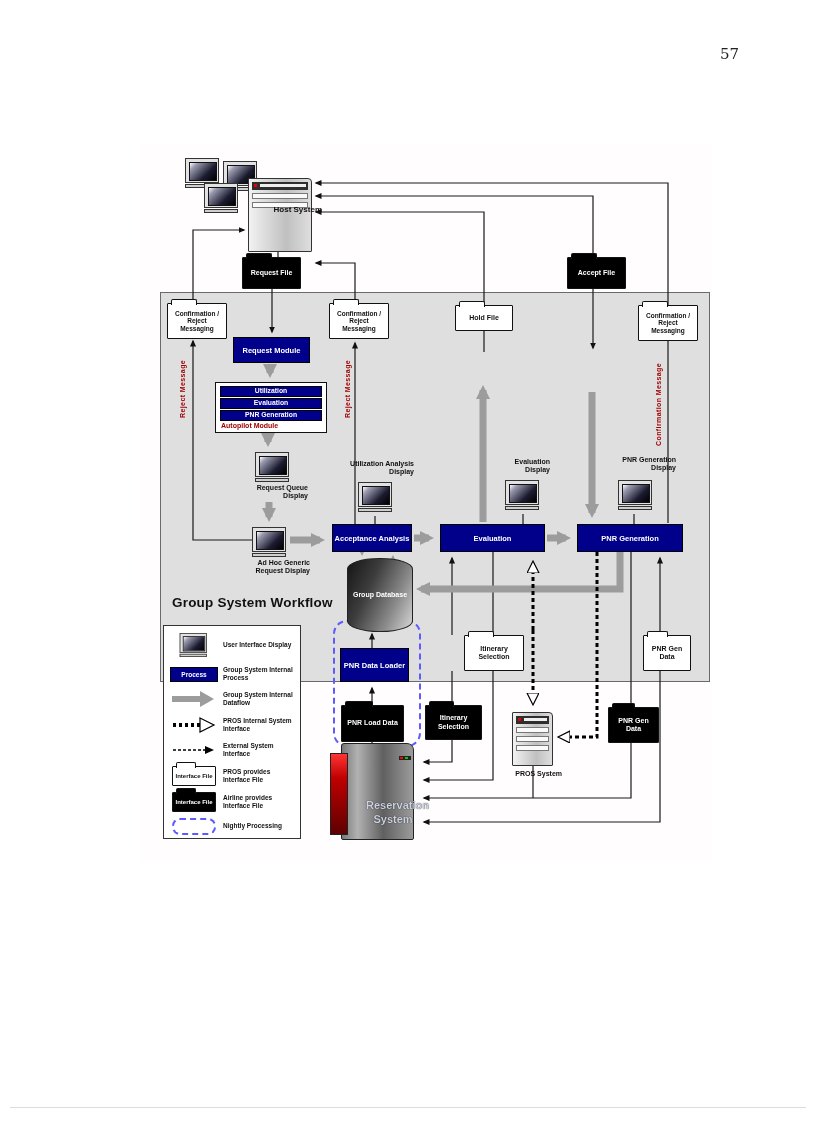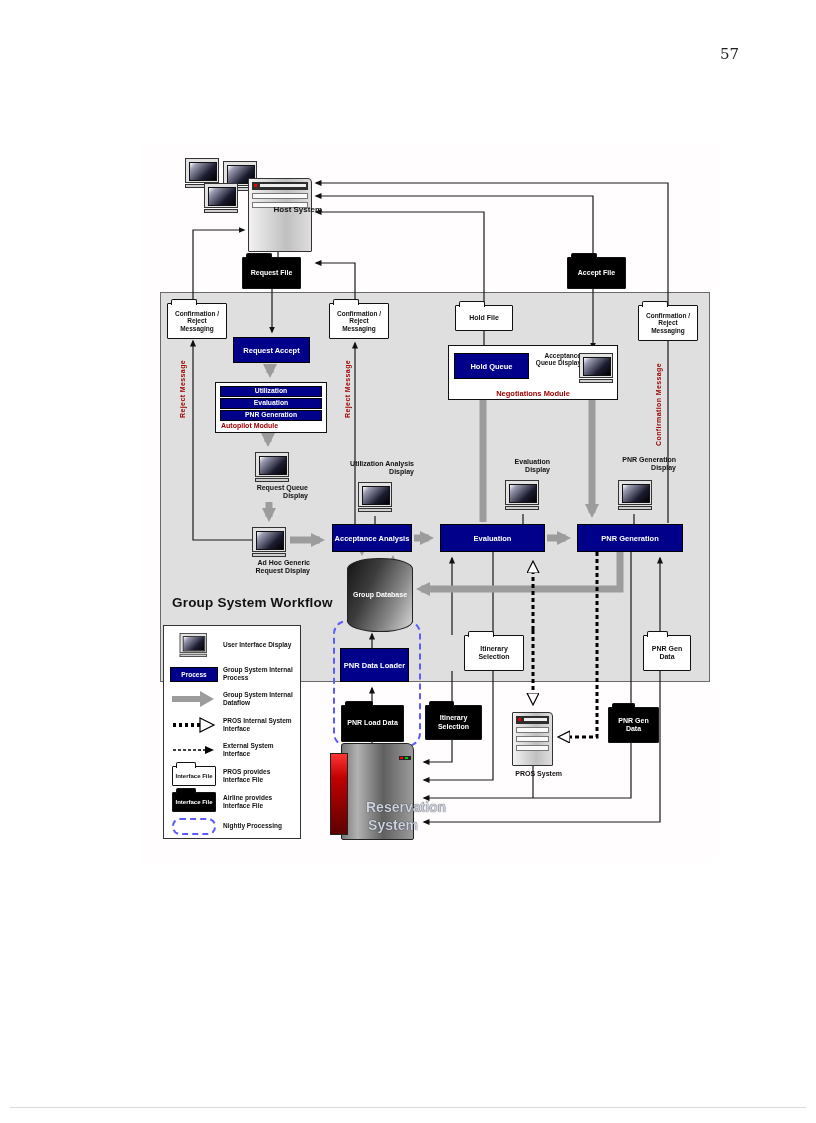--- a/index.html
+++ b/index.html
@@ -46,21 +46,21 @@
   .tower .slot{height:4px;margin:3px;background:#fafafa;border:1px solid #777;}
   
   .res .red{position:absolute;left:0;top:10px;width:16px;height:80px;border:1px solid #222;
     background:linear-gradient(180deg,#ff3434,#c00000 30%,#5e0000);}
   .res .bod{position:absolute;left:11px;top:0;width:71px;height:95px;border:1px solid #222;
     border-radius:3px 7px 2px 2px;
     background:linear-gradient(90deg,#787878,#b2b2b2 22%,#606060 58%,#9c9c9c);}
   .res .led{position:absolute;right:9px;top:13px;width:12px;height:4px;background:#222;}
   .res .led i{position:absolute;top:1px;width:3px;height:2px;}
   .res .txt{position:absolute;left:8px;right:0;top:56px;text-align:center;color:#ccd2e0;
-    font-weight:bold;font-size:14px;line-height:1.25;text-shadow:0 0 1px #000;padding-left:28px;}
+    font-weight:bold;font-size:11px;line-height:1.25;text-shadow:0 0 1px #000;padding-left:28px;}
   
   .cyl{position:absolute;border:1px solid #222;border-radius:32px/11px;
     background:linear-gradient(115deg,#141414,#3d3d3d 35%,#8a8a8a 70%,#d8d8d8);
     display:flex;align-items:center;justify-content:center;color:#fff;font-weight:bold;
     font-size:7px;line-height:1.3;text-align:center;}
   
   .ndash{border:2px dashed #5b5bff;border-radius:14px;background:transparent;}
   
   .legend{background:#fff;border:1.2px solid #333;box-sizing:border-box;}
   .lrow{position:absolute;left:5px;width:128px;display:flex;align-items:center;gap:4px;}
@@ -175,40 +175,29 @@
 
   <div class="folder" style="left:27px;top:160px;width:60px;height:36px;z-index:3;">Confirmation / Reject Messaging</div>
   <div class="folder" style="left:189px;top:160px;width:60px;height:36px;z-index:3;">Confirmation / Reject Messaging</div>
   <div class="folder" style="left:315px;top:162px;width:58px;height:26px;font-size:7px;z-index:3;">Hold File</div>
   <div class="folder" style="left:498px;top:162px;width:60px;height:36px;z-index:3;">Confirmation / Reject Messaging</div>
 
   <div class="abs vtext" style="left:39px;top:205px;height:82px;z-index:3;">Reject Message</div>
   <div class="abs vtext" style="left:204px;top:205px;height:82px;z-index:3;">Reject Message</div>
   <div class="abs vtext" style="left:515px;top:200px;height:122px;z-index:3;">Confirmation Message</div>
 
-  <div class="abs navy" style="left:93px;top:194px;width:77px;height:26px;z-index:3;">Request Accept</div>
+  <div class="abs navy" style="left:93px;top:194px;width:77px;height:26px;z-index:3;">Request Module</div>
 
   <div class="abs wbox" style="left:75px;top:239px;width:112px;height:51px;z-index:3;padding:2px;">
     <div class="navy" style="height:11px;margin:1px 2px;font-size:6.8px;">Utilization</div>
     <div class="navy" style="height:11px;margin:1px 2px;font-size:6.8px;">Evaluation</div>
     <div class="navy" style="height:11px;margin:1px 2px;font-size:6.8px;">PNR Generation</div>
     <div class="red-label" style="font-size:7px;text-align:left;padding-left:3px;">Autopilot Module</div>
   </div>
 
-  <div class="abs wbox" style="left:308px;top:202px;width:170px;height:55px;z-index:3;">
-    <div class="navy" style="position:absolute;left:5px;top:7px;width:75px;height:26px;">Hold Queue</div>
-    <div class="lbl" style="position:absolute;left:82px;top:6px;width:50px;font-size:6.5px;">Acceptance Queue Display</div>
-    <div class="mon" style="left:130px;top:7px;">
-        <div class="bez">
-          <div class="scr"></div>
-        </div>
-        <div class="base"></div>
-      </div>
-    <div class="red-label" style="position:absolute;left:0;right:0;bottom:1px;">Negotiations Module</div>
-  </div>
 
   <div class="mon" style="left:115px;top:309px;z-index:3;">
       <div class="bez">
         <div class="scr"></div>
       </div>
       <div class="base"></div>
     </div>
   <div class="abs lbl" style="left:96px;top:341px;width:72px;z-index:3;">Request Queue Display</div>
   <div class="mon" style="left:112px;top:384px;z-index:3;">
       <div class="bez">

